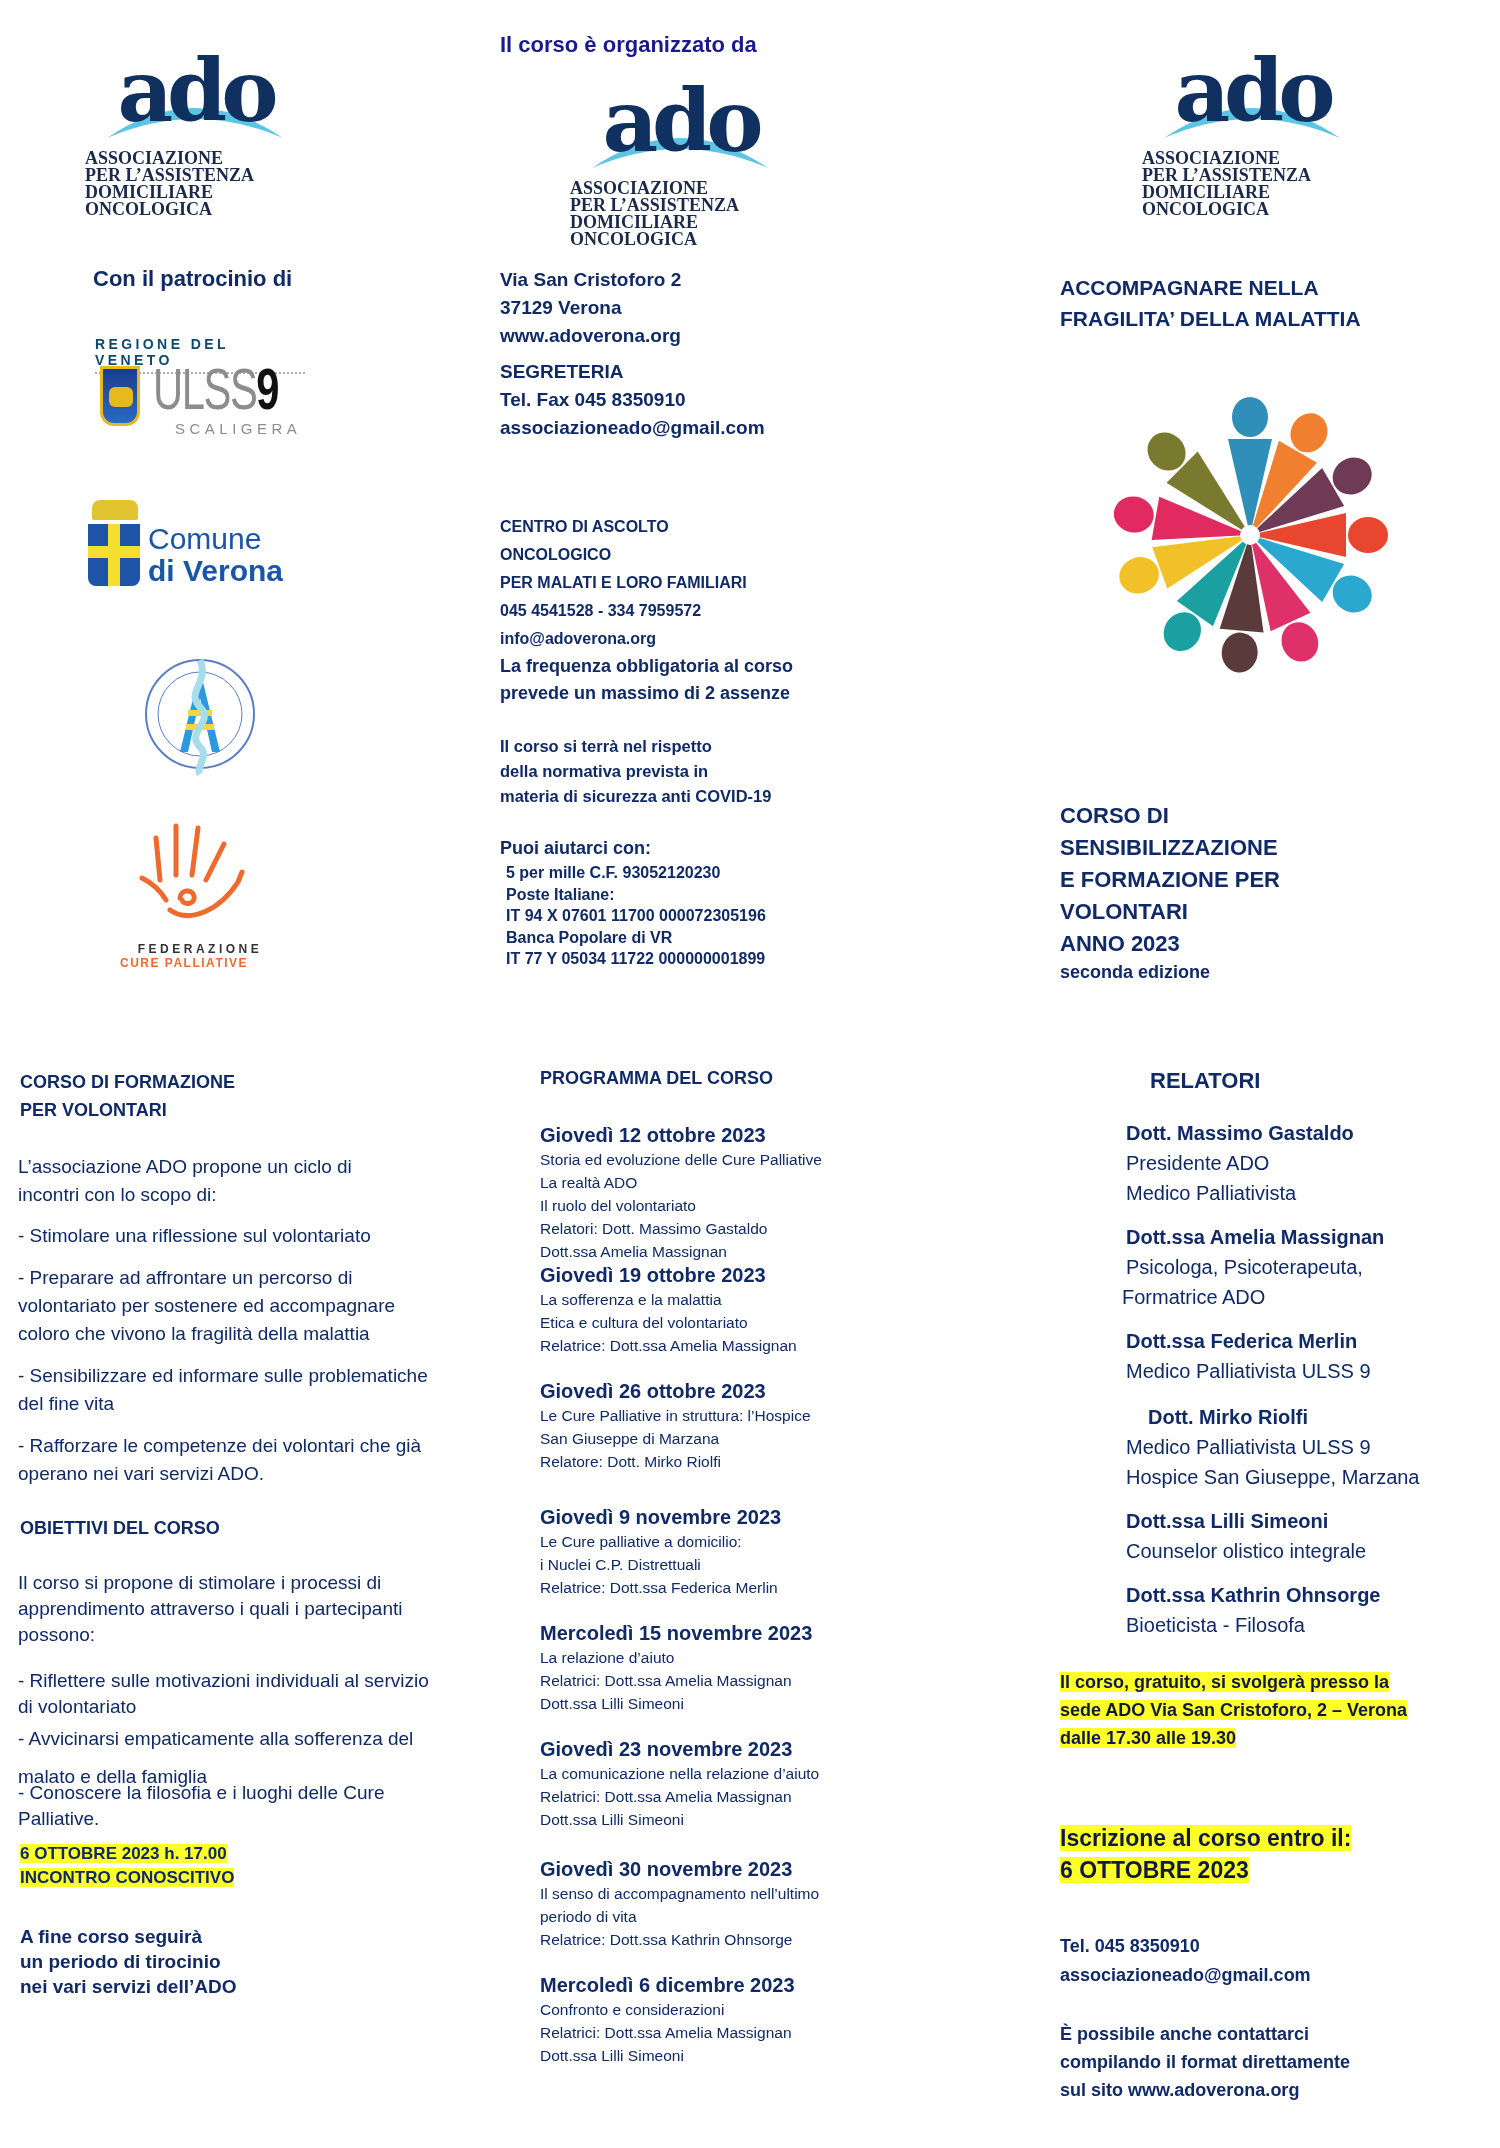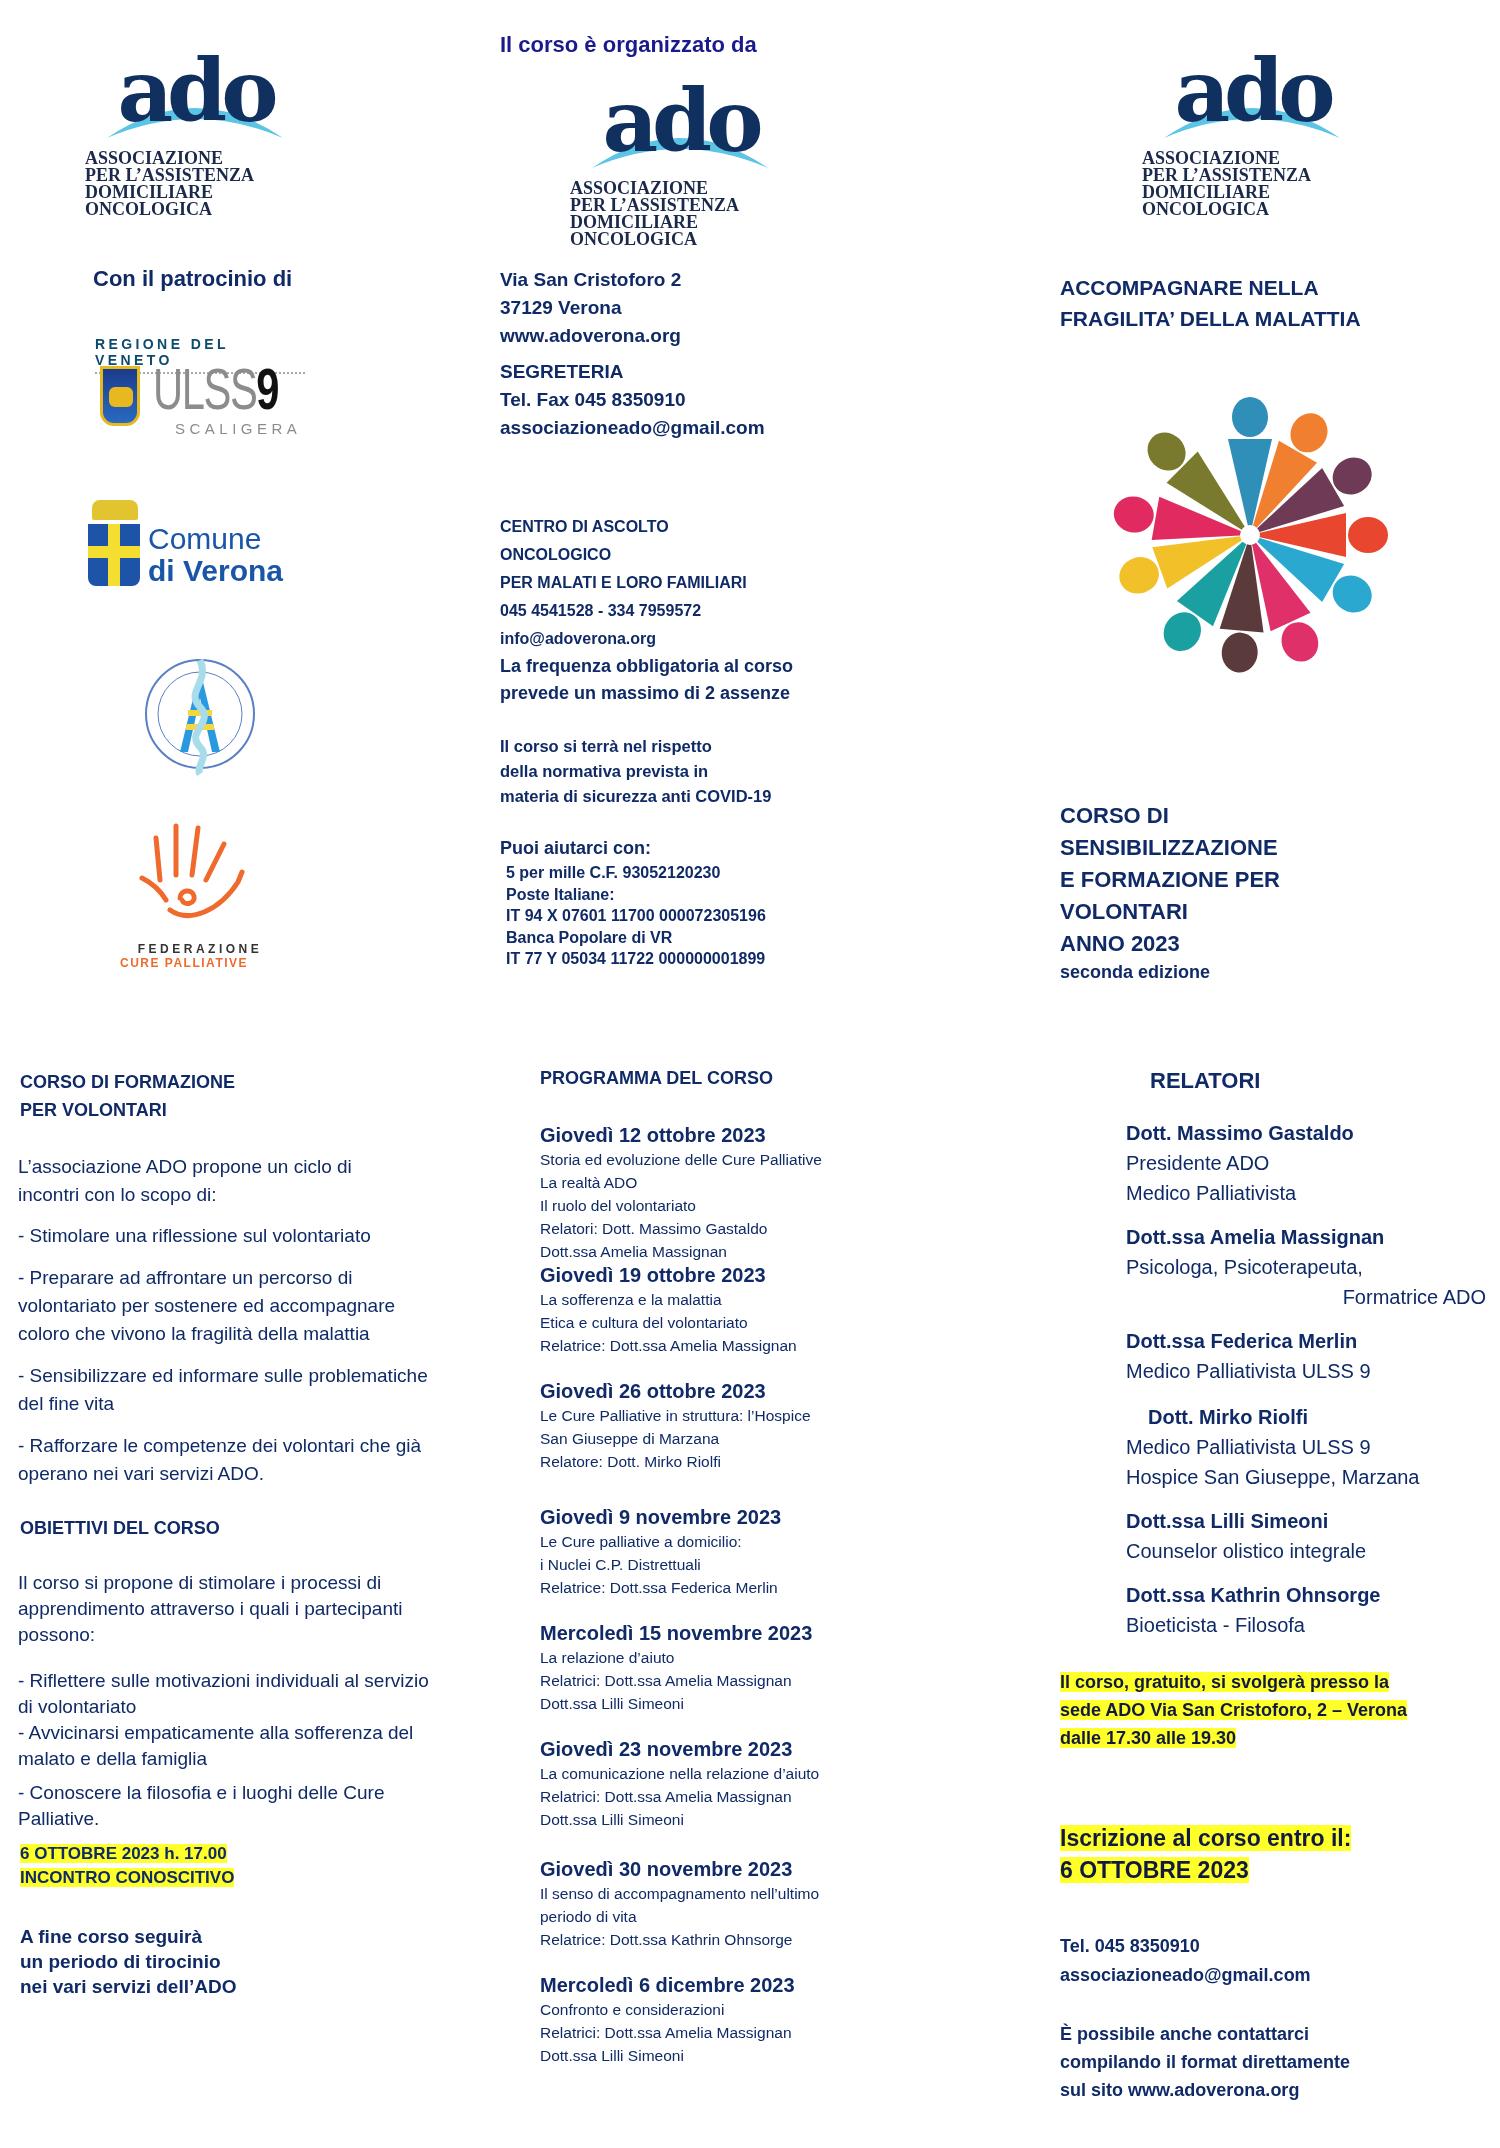--- a/index.html
+++ b/index.html
@@ -229,21 +229,21 @@
 <div class="col txt" style="left:18px; top:1264px; width:415px;">- Preparare ad affrontare un percorso di volontariato per sostenere ed accompagnare coloro che vivono la fragilità della malattia</div>
 <div class="col txt" style="left:18px; top:1362px; width:420px;">- Sensibilizzare ed informare sulle problematiche del fine vita</div>
 <div class="col txt" style="left:18px; top:1432px; width:420px;">- Rafforzare le competenze dei volontari che già operano nei vari servizi ADO.</div>
 
 <div class="col center b" style="left:20px; top:1518px; width:420px; font-size:18px;">OBIETTIVI DEL CORSO</div>
 <div class="col txt" style="left:18px; top:1570px; width:410px; line-height:26px;">Il corso si propone di stimolare i processi di apprendimento attraverso i quali i partecipanti possono:</div>
 
 <div class="col txt" style="left:18px; top:1668px; width:420px; line-height:26px;">
   <span>- </span><span>Riflettere sulle motivazioni individuali al servizio di volontariato</span>
 </div>
-<div class="col txt" style="left:18px; top:1720px; width:420px; line-height:26px;">
+<div class="col txt" style="left:18px; top:1720px; width:420px; line-height:38px;">
   <span>- </span><span>Avvicinarsi empaticamente alla sofferenza del malato e della famiglia</span>
 </div>
 <div class="col txt" style="left:18px; top:1780px; width:420px; line-height:26px;">
   <span>- </span><span>Conoscere la filosofia e i luoghi delle Cure Palliative.</span>
 </div>
 
 <div class="col center b" style="left:20px; top:1842px; width:420px; font-size:17px; line-height:24px;">
   <span class="hl">6 OTTOBRE 2023 h. 17.00</span><br>
   <span class="hl">INCONTRO CONOSCITIVO</span>
 </div>
@@ -313,21 +313,21 @@
 
 <div class="col" style="left:1126px; top:1118px; width:360px;">
   <div style="margin-bottom:14px;">
     <div class="b" style="font-size:20px; line-height:30px;">Dott. Massimo Gastaldo</div>
     <div style="font-size:20px; line-height:30px;">Presidente ADO</div>
     <div style="font-size:20px; line-height:30px;">Medico Palliativista</div>
   </div>
   <div style="margin-bottom:14px;">
     <div class="b" style="font-size:20px; line-height:30px;">Dott.ssa Amelia Massignan</div>
     <div style="font-size:20px; line-height:30px;">Psicologa, Psicoterapeuta,</div>
-    <div style="font-size:20px; line-height:30px; margin-left:-4px;text-align:right;">Formatrice ADO</div>
+    <div style="font-size:20px; line-height:30px; margin-left:-4px;">Formatrice ADO</div>
   </div>
   <div style="margin-bottom:16px;">
     <div class="b" style="font-size:20px; line-height:30px;">Dott.ssa Federica Merlin</div>
     <div style="font-size:20px; line-height:30px;">Medico Palliativista ULSS 9</div>
   </div>
   <div style="margin-bottom:14px;">
     <div class="b" style="font-size:20px; line-height:30px;margin-left:22px;">Dott. Mirko Riolfi</div>
     <div style="font-size:20px; line-height:30px;">Medico Palliativista ULSS 9</div>
     <div style="font-size:20px; line-height:30px;">Hospice San Giuseppe, Marzana</div>
   </div>

